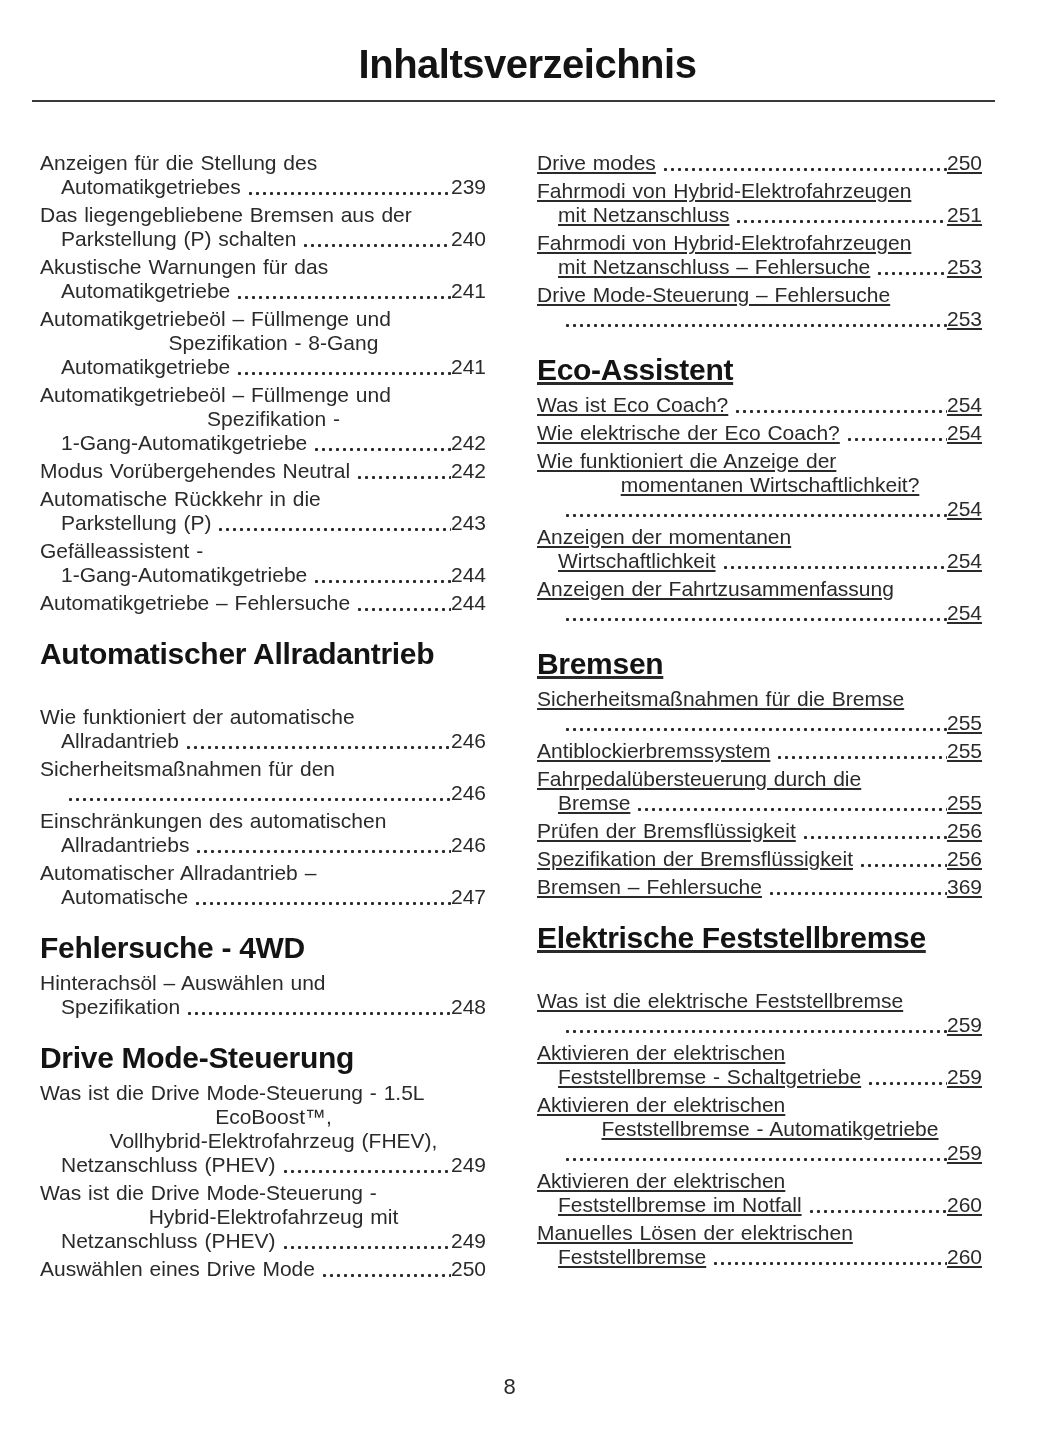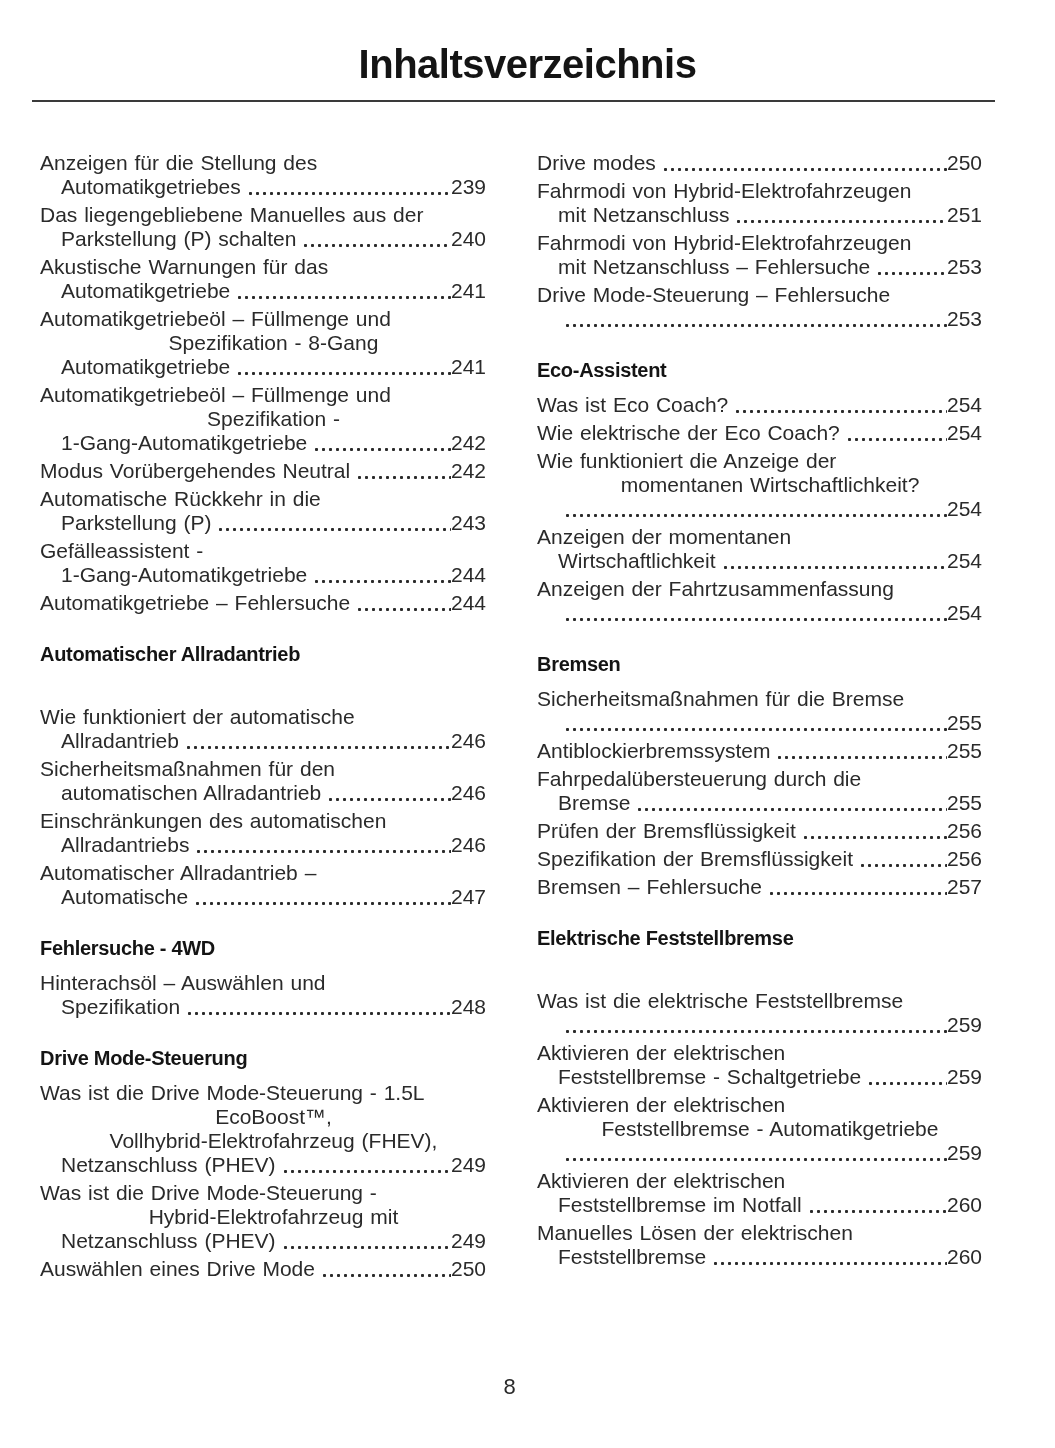--- a/index.html
+++ b/index.html
@@ -26,23 +26,23 @@
     border-top: 2px solid var(--rule, #3a3a3a);
     margin: 14px 60px 0 32px;
   }
   .toc {
     display: flex;
     margin: 49px 0 0 40px;
     gap: 51px;
     align-items: flex-start;
   }
   .col-left  { width: 446px; flex: 0 0 auto; }
-  .col-right { width: 445px; flex: 0 0 auto; }
+  .col-right { width: 445px; flex: 0 0 auto; text-decoration: underline; }
   .heading {
-    font-size: 20px;
+    font-size: 30px;
     line-height: 34px;
     font-weight: bold;
     letter-spacing: -0.3px;
     color: var(--heading, #141414);
     margin: 22px 0 6px 0;
   }
   .heading.big { margin-bottom: 34px; }
   .entry {
     font-size: 21px;
     line-height: 24px;
@@ -77,21 +77,21 @@
 <div class="page" style="--ink: #2a2a2a; --heading: #141414; --rule: #3a3a3a; --background: #ffffff;">
   <h1 class="title">Inhaltsverzeichnis</h1>
   <div class="rule"></div>
   <div class="toc">
     <div class="col-left">
         <div class="entry">
           <div class="line">Anzeigen für die Stellung des</div>
           <div class="line cont leader-line"><span class="line-text">Automatikgetriebes</span><span class="dots"></span><span class="pagenum">239</span></div>
         </div>
         <div class="entry">
-          <div class="line">Das liegengebliebene Manuelles aus der</div>
+          <div class="line">Das liegengebliebene Bremsen aus der</div>
           <div class="line cont leader-line"><span class="line-text">Parkstellung (P) schalten</span><span class="dots"></span><span class="pagenum">240</span></div>
         </div>
         <div class="entry">
           <div class="line">Akustische Warnungen für das</div>
           <div class="line cont leader-line"><span class="line-text">Automatikgetriebe</span><span class="dots"></span><span class="pagenum">241</span></div>
         </div>
         <div class="entry">
           <div class="line">Automatikgetriebeöl – Füllmenge und</div>
           <div class="line cont">Spezifikation - 8-Gang</div>
           <div class="line cont leader-line"><span class="line-text">Automatikgetriebe</span><span class="dots"></span><span class="pagenum">241</span></div>
@@ -115,21 +115,21 @@
         <div class="entry">
           <div class="line leader-line"><span class="line-text">Automatikgetriebe – Fehlersuche</span><span class="dots"></span><span class="pagenum">244</span></div>
         </div>
         <h2 class="heading big">Automatischer Allradantrieb</h2>
         <div class="entry">
           <div class="line">Wie funktioniert der automatische</div>
           <div class="line cont leader-line"><span class="line-text">Allradantrieb</span><span class="dots"></span><span class="pagenum">246</span></div>
         </div>
         <div class="entry">
           <div class="line">Sicherheitsmaßnahmen für den</div>
-          <div class="line cont leader-line"><span class="line-text">automatischen Allradantrieb</span><span class="dots"></span><span class="pagenum">246</span></div>
+          <div class="line cont leader-line"><span class="dots"></span><span class="pagenum">246</span></div>
         </div>
         <div class="entry">
           <div class="line">Einschränkungen des automatischen</div>
           <div class="line cont leader-line"><span class="line-text">Allradantriebs</span><span class="dots"></span><span class="pagenum">246</span></div>
         </div>
         <div class="entry">
           <div class="line">Automatischer Allradantrieb –</div>
           <div class="line cont leader-line"><span class="line-text">Automatische</span><span class="dots"></span><span class="pagenum">247</span></div>
         </div>
         <h2 class="heading">Fehlersuche - 4WD</h2>
@@ -201,21 +201,21 @@
           <div class="line">Fahrpedalübersteuerung durch die</div>
           <div class="line cont leader-line"><span class="line-text">Bremse</span><span class="dots"></span><span class="pagenum">255</span></div>
         </div>
         <div class="entry">
           <div class="line leader-line"><span class="line-text">Prüfen der Bremsflüssigkeit</span><span class="dots"></span><span class="pagenum">256</span></div>
         </div>
         <div class="entry">
           <div class="line leader-line"><span class="line-text">Spezifikation der Bremsflüssigkeit</span><span class="dots"></span><span class="pagenum">256</span></div>
         </div>
         <div class="entry">
-          <div class="line leader-line"><span class="line-text">Bremsen – Fehlersuche</span><span class="dots"></span><span class="pagenum">257</span></div>
+          <div class="line leader-line"><span class="line-text">Bremsen – Fehlersuche</span><span class="dots"></span><span class="pagenum">369</span></div>
         </div>
         <h2 class="heading big">Elektrische Feststellbremse</h2>
         <div class="entry">
           <div class="line">Was ist die elektrische Feststellbremse</div>
           <div class="line cont leader-line"><span class="line-text"></span><span class="dots"></span><span class="pagenum">259</span></div>
         </div>
         <div class="entry">
           <div class="line">Aktivieren der elektrischen</div>
           <div class="line cont leader-line"><span class="line-text">Feststellbremse - Schaltgetriebe</span><span class="dots"></span><span class="pagenum">259</span></div>
         </div>

